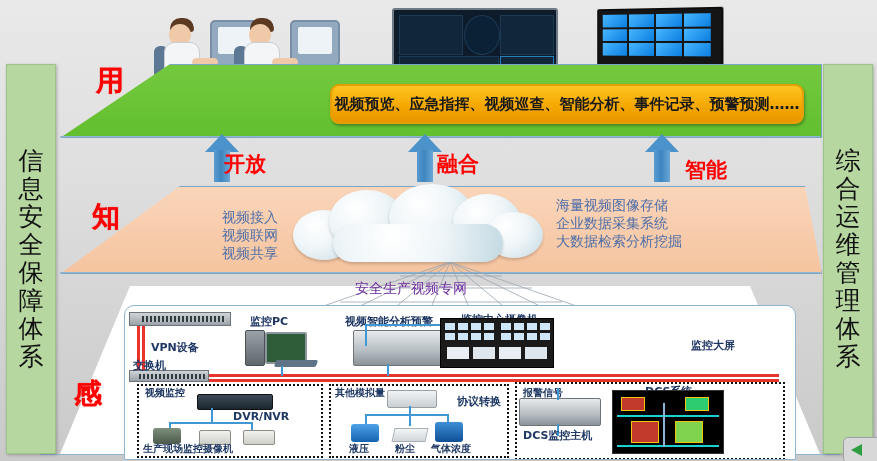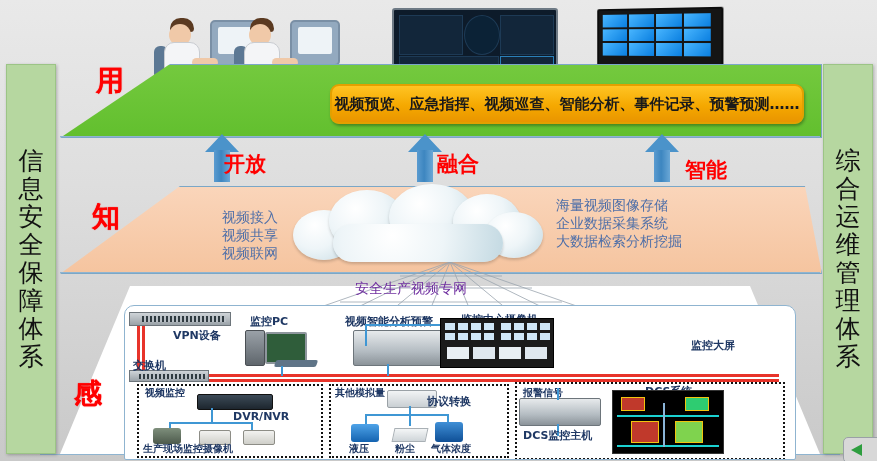--- a/index.html
+++ b/index.html
@@ -230,22 +230,22 @@
     <div class="puff" style="left:8px;top:26px;width:62px;height:50px;"></div>
     <div class="puff" style="left:44px;top:6px;width:76px;height:62px;"></div>
     <div class="puff" style="left:104px;top:0px;width:86px;height:66px;"></div>
     <div class="puff" style="left:168px;top:10px;width:68px;height:56px;"></div>
     <div class="puff" style="left:200px;top:28px;width:58px;height:46px;"></div>
     <div class="puff" style="left:48px;top:40px;width:170px;height:38px;border-radius:30px;"></div>
   </div>
 
   <div class="cloud-side" id="cloud-left">
     <div>视频接入</div>
+    <div>视频联网</div>
     <div>视频共享</div>
-    <div>视频联网</div>
   </div>
   <div class="cloud-side" id="cloud-right">
     <div>海量视频图像存储</div>
     <div>企业数据采集系统</div>
     <div>大数据检索分析挖掘</div>
   </div>
 
   <svg id="fan" viewBox="0 0 300 48">
     <g stroke="#9aa4ae" stroke-width="0.8" fill="none">
       <line x1="150" y1="0" x2="12" y2="48"></line>
@@ -264,21 +264,21 @@
   <div id="panel">
 
     <div class="red-bus" style="left:14px;top:68px;width:640px;"></div>
     <div class="red-bus" style="left:14px;top:73px;width:640px;"></div>
     <div class="blue-line" style="left:12px;top:14px;width:3px;height:56px;background:#e8342a;"></div>
     <div class="blue-line" style="left:17px;top:14px;width:3px;height:56px;background:#e8342a;"></div>
 
     <div class="dev switch" style="left:4px;top:6px;width:100px;height:12px;">
         <div class="ports"></div>
       </div>
-    <div class="node-label" style="left:26px;top:22px;font-size:11px;margin-left:22px;">VPN设备</div>
+    <div class="node-label" style="left:26px;top:34px;font-size:11px;">VPN设备</div>
 
     <div class="dev switch" style="left:4px;top:64px;width:78px;height:10px;">
         <div class="ports"></div>
       </div>
     <div class="node-label" style="left:8px;top:52px;font-size:11px;text-align:right;">交换机</div>
 
     <div class="node-label" style="left:125px;top:8px;font-size:11px;">监控PC</div>
     <div class="dev" style="left:120px;top:24px;width:18px;height:34px;background:linear-gradient(180deg,#9aa1a8,#5f666c);border:1px solid #4a4f54;border-radius:2px;"></div>
     <div class="dev" style="left:140px;top:26px;width:38px;height:28px;background:#2f5d3a;border:2px solid #8e969d;border-radius:2px;"></div>
     <div class="dev" style="left:150px;top:54px;width:42px;height:7px;background:#5f7487;transform:skewX(-18deg);border-radius:2px;"></div>
@@ -304,21 +304,21 @@
     <div class="blue-line" style="left:86px;top:102px;width:2px;height:14px;"></div>
     <div class="blue-line" style="left:126px;top:116px;width:2px;height:10px;"></div>
     <div class="dev" style="left:28px;top:122px;width:28px;height:16px;background:linear-gradient(180deg,#7e8f7c,#4d5a4c);border-radius:3px;"></div>
     <div class="dev cam" style="left:74px;top:124px;width:30px;height:13px;"></div>
     <div class="dev cam" style="left:118px;top:124px;width:30px;height:13px;"></div>
     <div class="node-label" style="left:18px;top:136px;color:#1f3864;">生产现场监控摄像机</div>
 
     <div class="dash-box" style="left:204px;top:78px;width:176px;height:70px;"></div>
     <div class="node-label" style="left:210px;top:80px;color:#1f3864;">其他模拟量</div>
     <div class="dev" style="left:262px;top:84px;width:48px;height:16px;background:linear-gradient(180deg,#f2f4f5,#c9cfd3);border:1px solid #9aa1a6;border-radius:2px;"></div>
-    <div class="node-label" style="left:302px;top:88px;font-size:11px;color:#1f3864;text-align:center;">协议转换</div>
+    <div class="node-label" style="left:332px;top:88px;font-size:11px;color:#1f3864;text-align:center;">协议转换</div>
     <div class="blue-line" style="left:240px;top:108px;width:82px;height:2px;"></div>
     <div class="blue-line" style="left:284px;top:100px;width:2px;height:10px;"></div>
     <div class="blue-line" style="left:240px;top:108px;width:2px;height:10px;"></div>
     <div class="blue-line" style="left:284px;top:108px;width:2px;height:12px;"></div>
     <div class="blue-line" style="left:322px;top:108px;width:2px;height:10px;"></div>
     <div class="dev sensor" style="left:226px;top:118px;width:28px;height:18px;background:linear-gradient(180deg,#4ea3e8,#1463b0);"></div>
     <div class="dev" style="left:268px;top:122px;width:32px;height:12px;background:linear-gradient(180deg,#f4f6f7,#cfd5d9);border:1px solid #a9b0b5;transform:skewX(-12deg);"></div>
     <div class="dev sensor" style="left:310px;top:116px;width:28px;height:20px;background:linear-gradient(180deg,#3f8fd6,#0f4f96);"></div>
     <div class="node-label" style="left:224px;top:136px;color:#1f3864;">液压</div>
     <div class="node-label" style="left:270px;top:136px;color:#1f3864;">粉尘</div>

